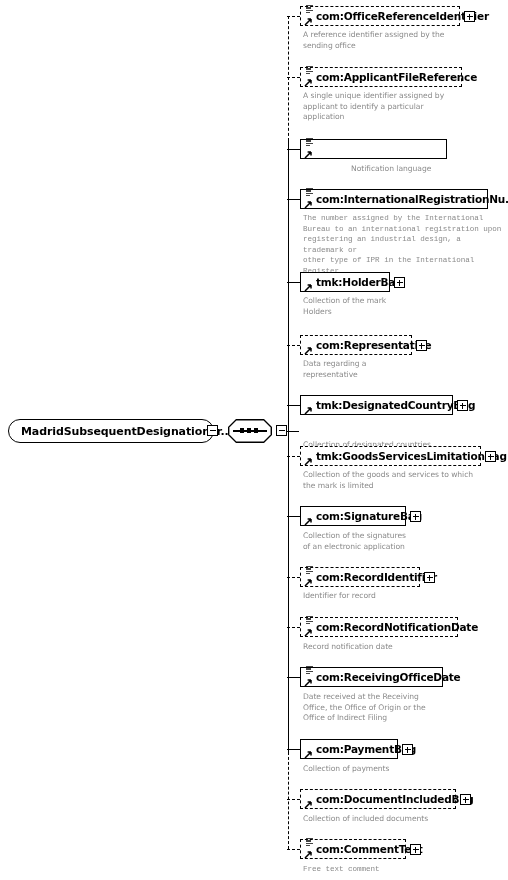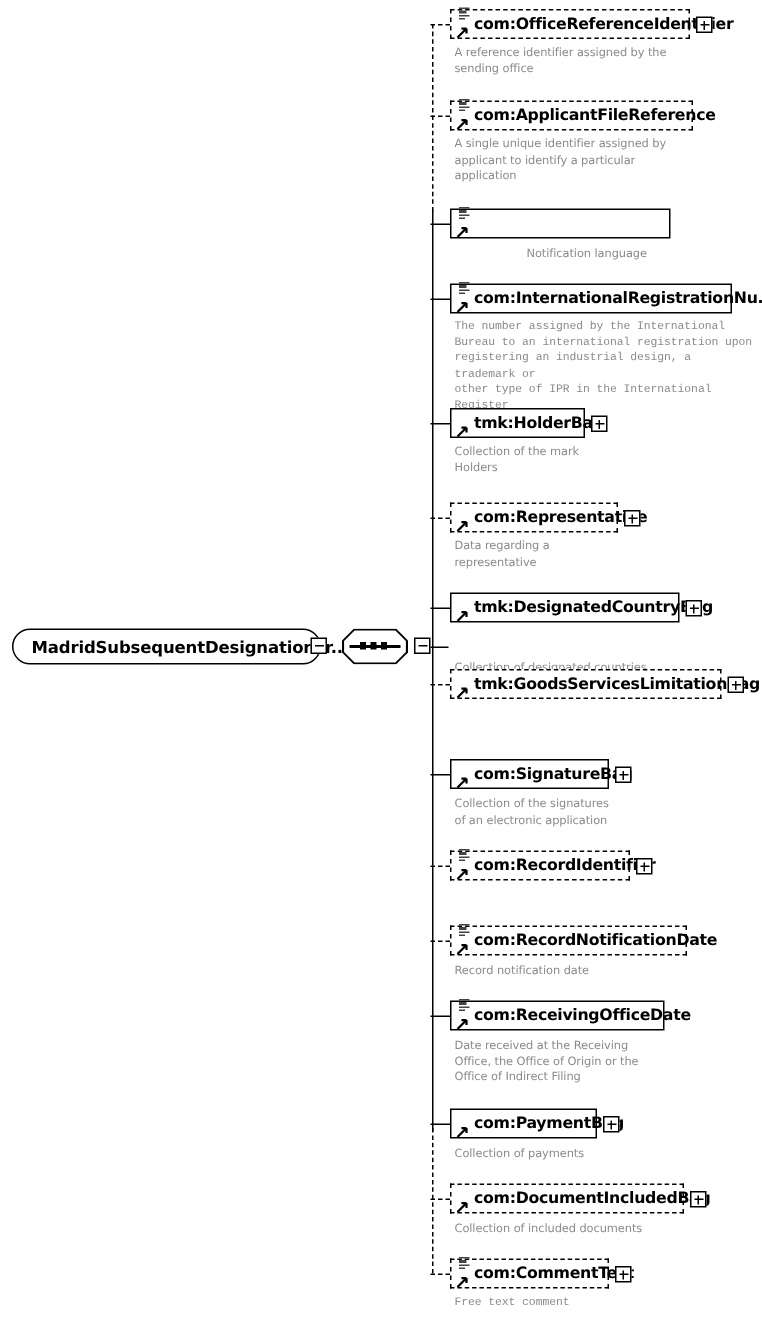--- a/index.html
+++ b/index.html
@@ -421,20 +421,22 @@
     <div class="nbox opt" style="width:181px;">
       <span class="glyph-arrow">
         <svg width="9" height="9" viewBox="0 0 9 9">
             <path d="M1 8 L7 2 M7 2 L3.6 2 M7 2 L7 5.4" stroke="#000" stroke-width="1.5" fill="none"></path>
           </svg>
       </span>
       <span>tmk:GoodsServicesLimitationBag</span>
     </div>
     <div class="tog plus" style="left:185px; top:5px;"></div>
   </div>
+  <div class="desc" style="left:303px; top:470px; width:200px;">Collection of the goods and services to which
+the mark is limited</div>
 
   <div class="node" style="left:300px; top:506px;">
     <div class="nshadow" style="width:106px;"></div>
     <div class="nbox req" style="width:106px;">
       <span class="glyph-arrow">
         <svg width="9" height="9" viewBox="0 0 9 9">
             <path d="M1 8 L7 2 M7 2 L3.6 2 M7 2 L7 5.4" stroke="#000" stroke-width="1.5" fill="none"></path>
           </svg>
       </span>
       <span>com:SignatureBag</span>
@@ -455,20 +457,21 @@
         </span>
       <span class="glyph-arrow">
         <svg width="9" height="9" viewBox="0 0 9 9">
             <path d="M1 8 L7 2 M7 2 L3.6 2 M7 2 L7 5.4" stroke="#000" stroke-width="1.5" fill="none"></path>
           </svg>
       </span>
       <span>com:RecordIdentifier</span>
     </div>
     <div class="tog plus" style="left:124px; top:5px;"></div>
   </div>
+  <div class="desc" style="left:303px; top:591px; width:175px;">Identifier for record</div>
 
   <div class="node" style="left:300px; top:617px;">
     <div class="nshadow" style="width:158px;"></div>
     <div class="nbox opt" style="width:158px;">
       <span class="glyph-lines">
           <i></i>
           <i></i>
           <i></i>
           <i></i>
         </span>

